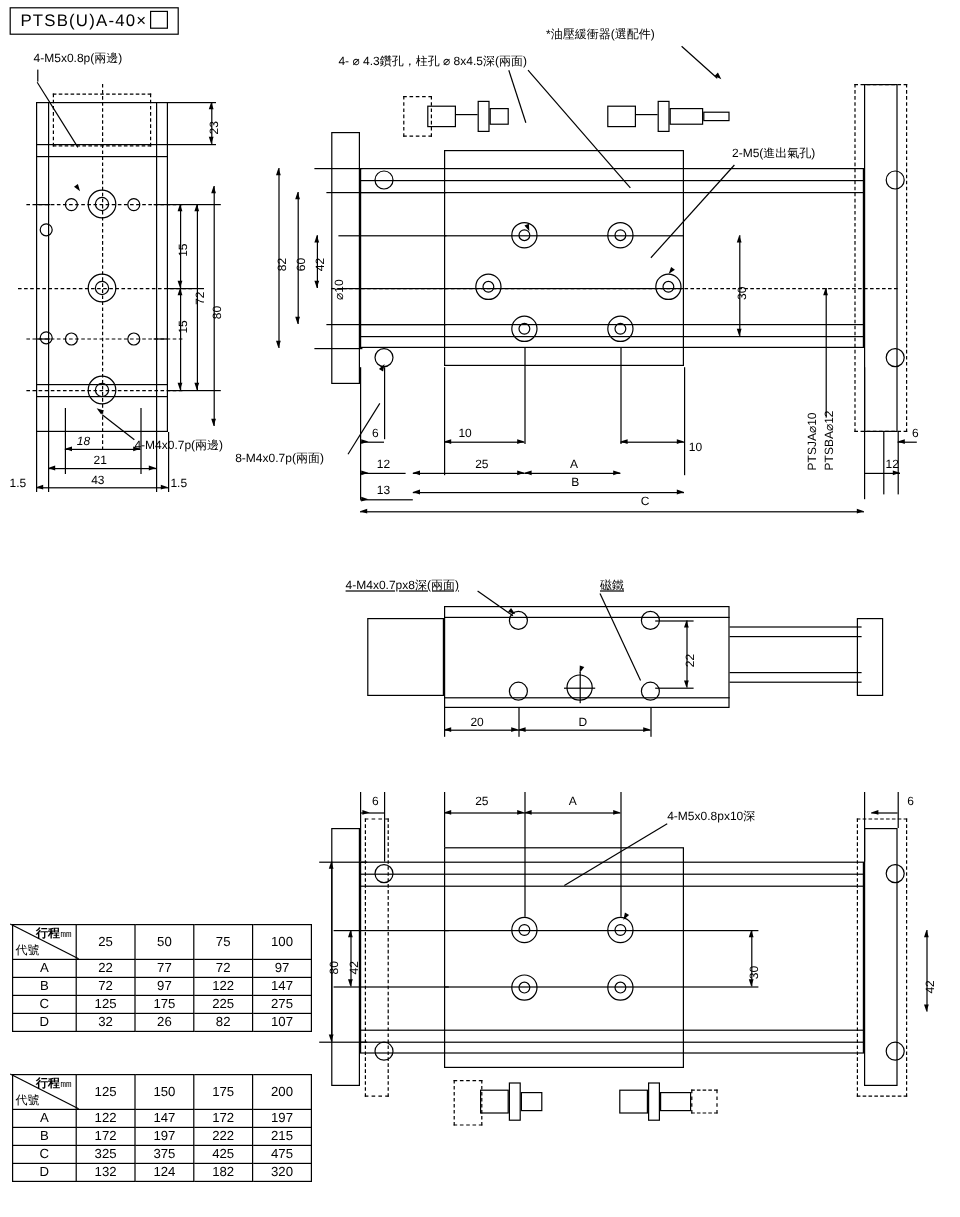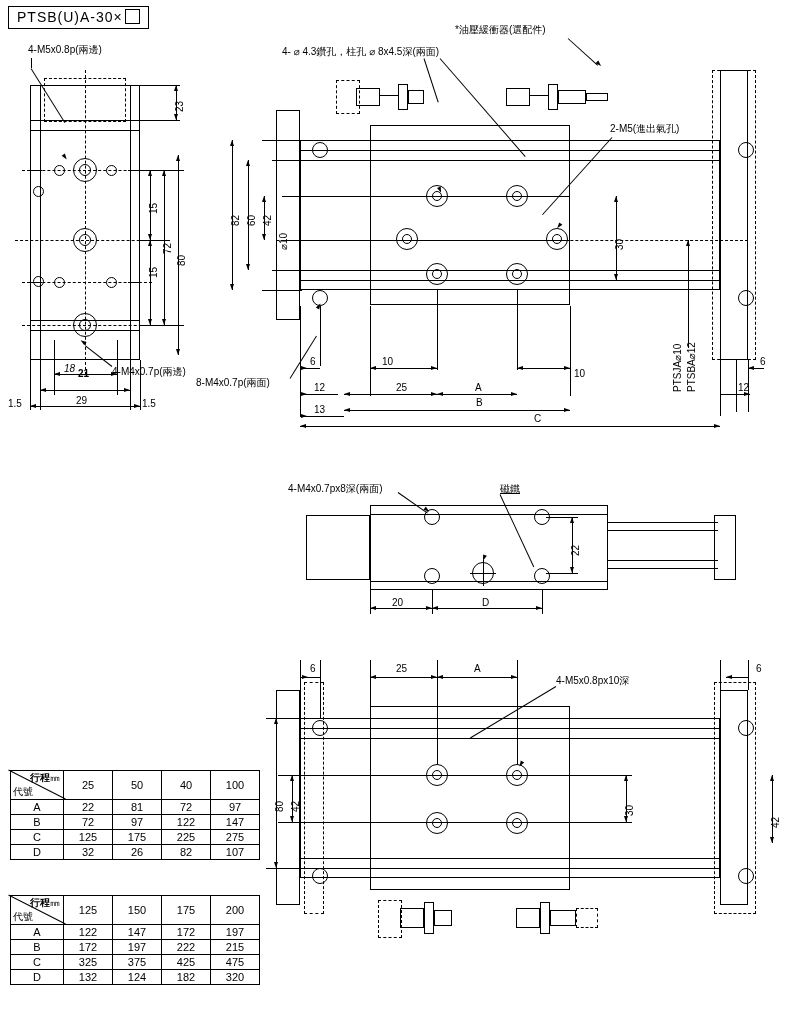--- a/index.html
+++ b/index.html
@@ -51,21 +51,21 @@
             border-bottom:2.5px solid transparent; border-left:6px solid #000; }
   .arrowU { position:absolute; width:0;height:0; border-left:2.5px solid transparent;
             border-right:2.5px solid transparent; border-bottom:6px solid #000; }
   .arrowD { position:absolute; width:0;height:0; border-left:2.5px solid transparent;
             border-right:2.5px solid transparent; border-top:6px solid #000; }
 </style>
 </head>
 <body>
 
 <div class="title-box">
-  <span>PTSB(U)A-30×</span><span class="sqr"></span>
+  <span>PTSB(U)A-40×</span><span class="sqr"></span>
 </div>
 
 <div>
 
   <div class="box" style="left:30px; top:85px; width:110px; height:275px;"></div>
 
   <div class="ln h" style="left:30px; top:120px; width:110px;"></div>
   <div class="ln h" style="left:30px; top:130px; width:110px;"></div>
   <div class="ln h" style="left:30px; top:320px; width:110px;"></div>
   <div class="ln h" style="left:30px; top:330px; width:110px;"></div>
@@ -148,26 +148,26 @@
   <div class="ln v" style="left:140px; top:360px; height:50px;"></div>
 
   <div class="dimline" style="left:54px; top:374px; width:63px;"></div>
   <div class="arrowL" style="left:54px; top:371.5px;"></div>
   <div class="arrowR" style="left:111px; top:371.5px;"></div>
   <div class="lbl" style="left:64px; top:363px;font-style:italic;">18</div>
 
   <div class="dimline" style="left:40px; top:390px; width:90px;"></div>
   <div class="arrowL" style="left:40px; top:387.5px;"></div>
   <div class="arrowR" style="left:124px; top:387.5px;"></div>
-  <div class="lbl" style="left:78px; top:368px;font-weight:bold;">21</div>
+  <div class="lbl" style="left:78px; top:379px;">21</div>
 
   <div class="dimline" style="left:30px; top:406px; width:110px;"></div>
   <div class="arrowL" style="left:30px; top:403.5px;"></div>
   <div class="arrowR" style="left:134px; top:403.5px;"></div>
-  <div class="lbl" style="left:76px; top:395px;">29</div>
+  <div class="lbl" style="left:76px; top:395px;">43</div>
 
   <div class="lbl" style="left:8px; top:398px;">1.5</div>
   <div class="lbl" style="left:142px; top:398px;">1.5</div>
 </div>
 
 <div>
 
   <div class="box" style="left:300px; top:140px; width:420px; height:150px;"></div>
   <div class="ln h" style="left:300px; top:150px; width:420px;"></div>
   <div class="ln h" style="left:300px; top:160px; width:420px;"></div>
@@ -339,21 +339,21 @@
   <div class="box" style="left:714px; top:515px; width:22px; height:65px;"></div>
 
   <div class="circ" style="left:424px; top:509px; width:16px; height:16px;"></div>
   <div class="circ" style="left:534px; top:509px; width:16px; height:16px;"></div>
   <div class="circ" style="left:424px; top:568px; width:16px; height:16px;"></div>
   <div class="circ" style="left:534px; top:568px; width:16px; height:16px;"></div>
   <div class="circ" style="left:472px; top:562px; width:22px; height:22px;"></div>
   <div class="ln h" style="left:470px; top:573px; width:26px;"></div>
   <div class="ln v" style="left:483px; top:560px; height:26px;"></div>
 
-  <div class="lbl" style="left:288px; top:483px;">4-M4x0.7px8深(兩面)</div>
+  <div class="lbl" style="left:288px; top:483px;text-decoration:underline;">4-M4x0.7px8深(兩面)</div>
   <div class="leader" style="left:398px; top:492px; width:36px; transform:rotate(35deg);"></div>
   <div class="arrowR" style="left:424px; top:508px; transform:rotate(38deg);"></div>
 
   <div class="lbl" style="left:500px; top:483px;text-decoration:underline;">磁鐵</div>
   <div class="leader" style="left:500px; top:494px; width:80px; transform:rotate(65deg);"></div>
   <div class="arrowR" style="left:481px; top:556px; transform:rotate(110deg);"></div>
 
   <div class="dimv" style="left:572px; top:517px; height:56px;"></div>
   <div class="arrowU" style="left:569.5px; top:517px;"></div>
   <div class="arrowD" style="left:569.5px; top:567px;"></div>
@@ -475,27 +475,27 @@
 <table class="spec" style="left:10px; top:770px;">
   <tbody>
       <tr>
     <td class="hcell">
       <span class="slash"></span>
       <span class="t1"><b>行程</b><span>㎜</span></span>
       <span class="t2">代號</span>
     </td>
     <td class="val">25</td>
     <td class="val">50</td>
-    <td class="val">40</td>
+    <td class="val">75</td>
     <td class="val">100</td>
   </tr>
   <tr>
     <td class="lab">A</td>
     <td>22</td>
-    <td>81</td>
+    <td>77</td>
     <td>72</td>
     <td>97</td>
   </tr>
   <tr>
     <td class="lab">B</td>
     <td>72</td>
     <td>97</td>
     <td>122</td>
     <td>147</td>
   </tr>

